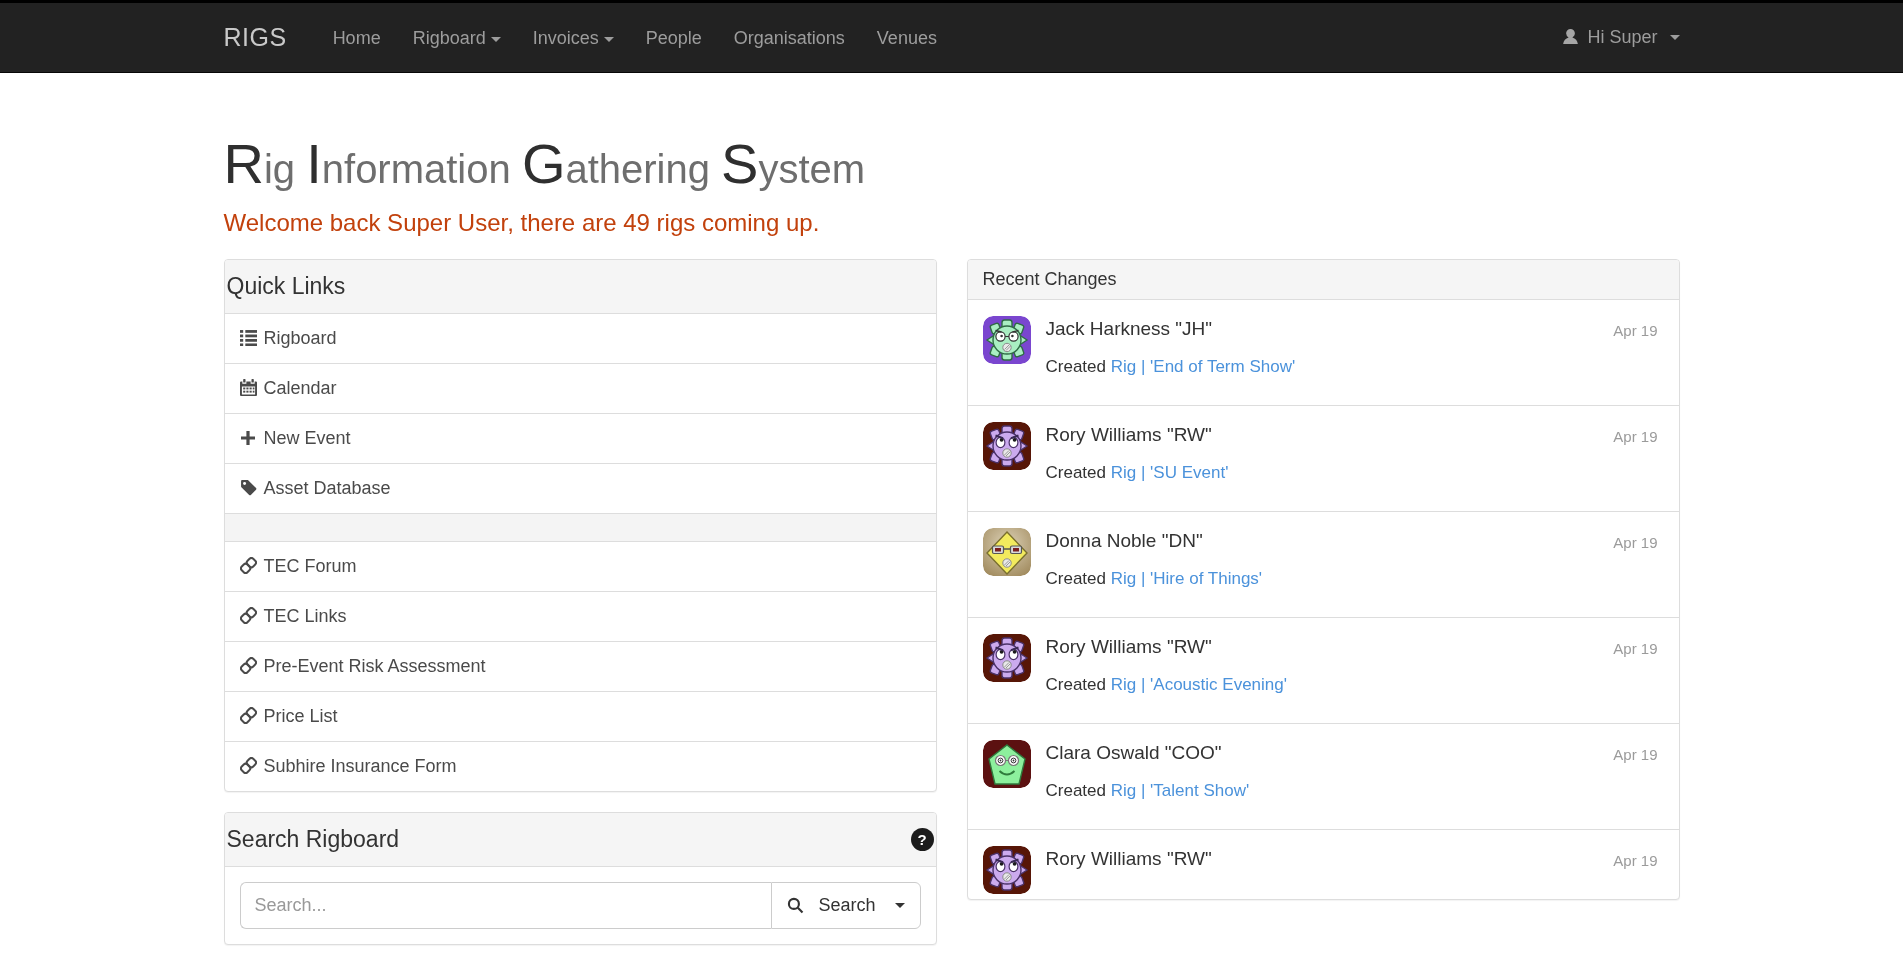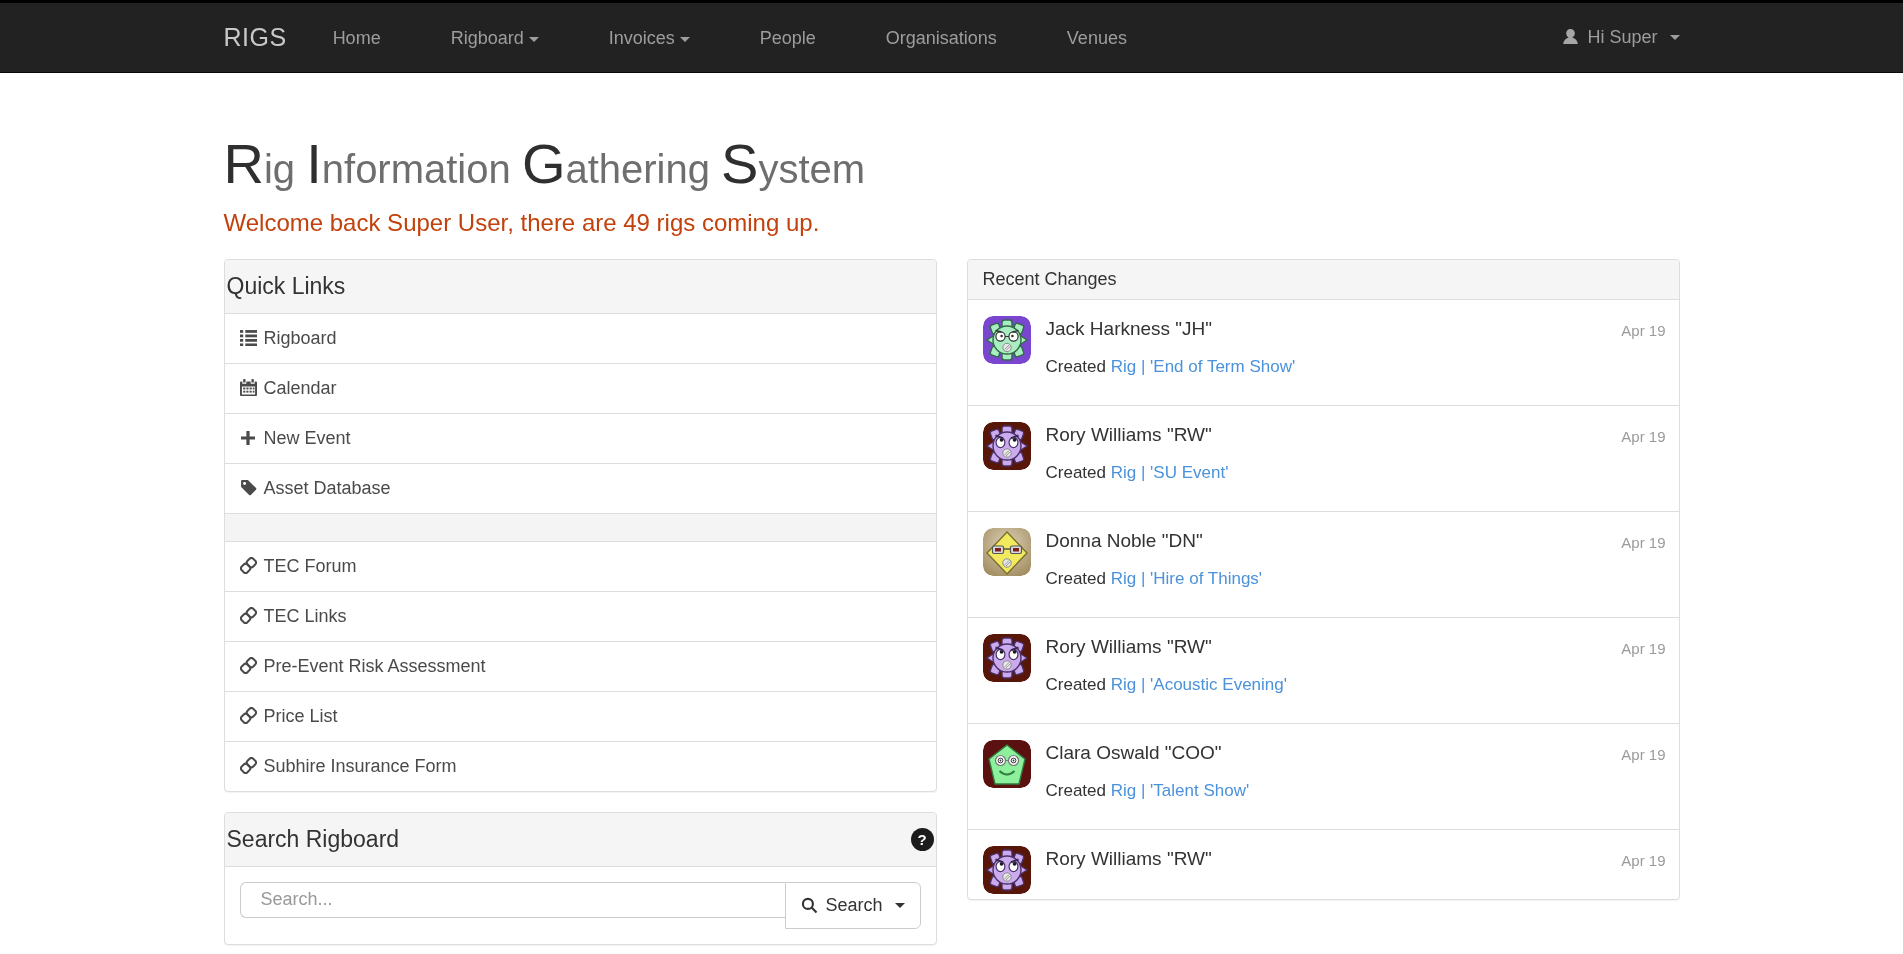--- a/index.html
+++ b/index.html
@@ -5,21 +5,21 @@
   * { margin:0; padding:0; box-sizing:border-box; }
   html,body { width:1903px; height:954px; overflow:hidden; background:#fff;
     font-family:"Liberation Sans","DejaVu Sans",sans-serif; }
   :root { --link-blue:#4b92db; --nav-bg:#222222; --panel-border:#dddddd; --heading-bg:#f5f5f5; }
 
   
   .top-strip { height:3px; background:#000; }
   .navbar { height:70px; background:var(--nav-bg); border-bottom:1px solid #080808; }
   .nav-container { width:1486px; height:100%; margin:0 auto; padding:0 15px; display:flex; align-items:center;justify-content:center; }
   .brand { font-size:25px; color:#c9c9c9; text-decoration:none; margin-right:30px; letter-spacing:.5px; }
-  .nav-items { list-style:none; display:flex; height:100%;gap:38px; }
+  .nav-items { list-style:none; display:flex; height:100%; }
   .nav-items li { height:100%; }
   .nav-items a { display:block; height:100%; line-height:70px; padding:0 16px; font-size:18px;
     color:#9d9d9d; text-decoration:none; }
   .caret { display:inline-block; width:0; height:0; border-left:5px solid transparent;
     border-right:5px solid transparent; border-top:5px solid; vertical-align:middle; margin-left:5px; }
   .nav-right { margin-left:auto; display:flex; align-items:center; gap:7px; color:#9d9d9d;
     font-size:18px; cursor:pointer; }
   .nav-right svg { display:block; }
 
   
@@ -47,39 +47,39 @@
   .list-group li.sep { height:28px; padding:0; background:#f4f4f4; cursor:default; }
   .list-group .qicon-wrap { display:inline-block; width:24px; color:#4a4a4a; }
   .list-group svg { vertical-align:-2px; }
 
   
   .search-panel { margin-top:20px; }
   .help-circle { width:23px; height:23px; border-radius:50%; background:#1c1c1c; color:#fff;
     font-size:15px; font-weight:bold; display:flex; align-items:center; justify-content:center; cursor:pointer; }
   .panel-body { padding:15px; }
   .input-group { display:flex; }
-  .input-group input { flex:1; height:36px; border:1px solid #ccc; border-right:0;
-    border-radius:6px 0 0 6px; padding:6px 20px; font-size:18px; color:#555; outline:none; }
+  .input-group input { flex:1; height:47px; border:1px solid #ccc; border-right:0;
+    border-radius:6px 0 0 6px; padding:6px 14px; font-size:18px; color:#555; outline:none; }
   .input-group input::placeholder { color:#999; }
-  .btn-search { height:47px; display:flex; align-items:center; gap:7px; padding:6px 15px;
+  .btn-search { height:47px; display:flex; align-items:center; gap:14px; padding:6px 15px;
     background:#fff; border:1px solid #ccc; border-radius:0 6px 6px 0; font-size:18px;
     color:#333; cursor:pointer;justify-content:flex-end; }
   .btn-search svg { display:block; }
   .btn-search .caret { border-top-color:#333; }
 
   
   .recent-list { list-style:none; }
   .recent-list li { position:relative; padding:16px 15px 27px 15px; }
   .recent-list li + li { border-top:1px solid var(--panel-border); }
   .avatar { position:absolute; left:15px; top:16px; width:48px; height:48px; border-radius:10px;
     overflow:hidden; }
   .avatar svg { display:block; }
   .entry-content { margin-left:63px; }
   .entry-name { font-size:19px; color:#333; line-height:26px; }
-  .entry-date { position:absolute; right:13px; top:22px; font-size:15px; color:#9b9b9b; }
+  .entry-date { position:absolute; right:21px; top:22px; font-size:15px; color:#9b9b9b; }
   .entry-action { margin-top:14px; font-size:17px; color:#333; line-height:22px; }
   .entry-action a { color:var(--link-blue); text-decoration:none; }
 </style>
 </head>
 <body>
 
 <div class="top-strip"></div>
 
 <nav class="navbar">
   <div class="nav-container">

